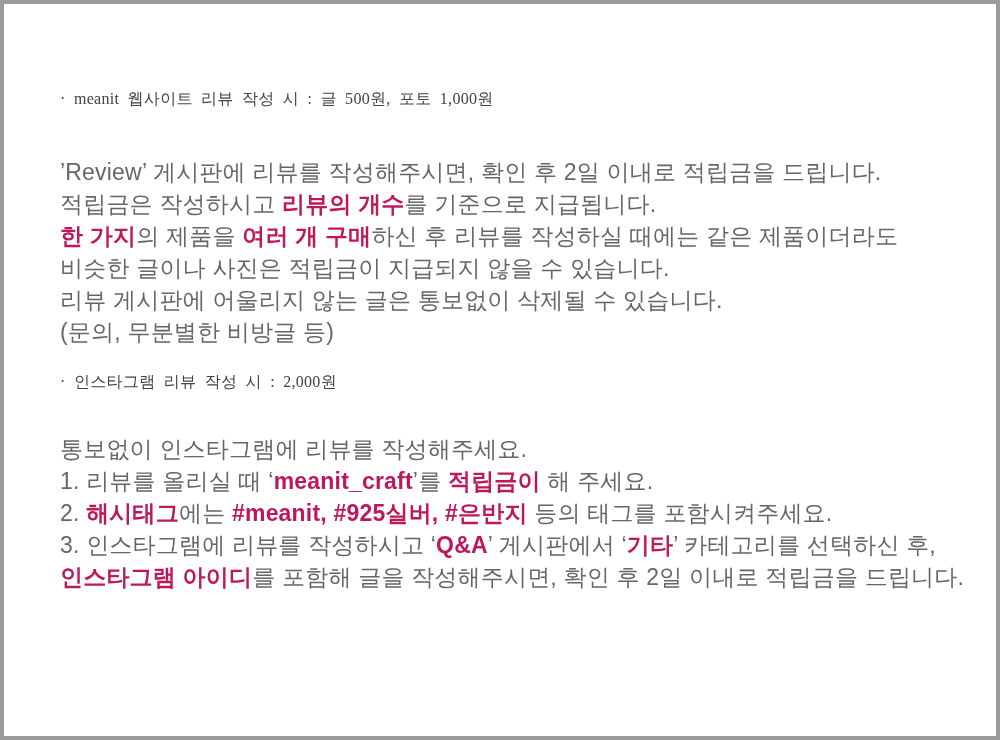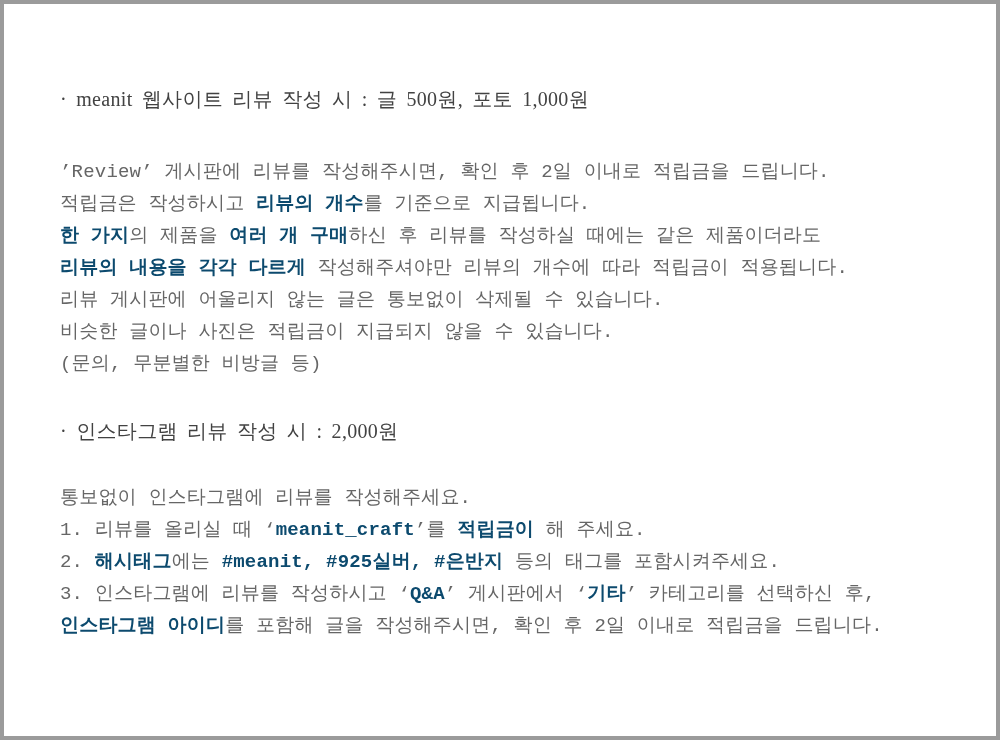--- a/index.html
+++ b/index.html
@@ -13,60 +13,59 @@
     box-sizing: border-box;
     border: 4px solid #9b9b9b;
     background: #ffffff;
     overflow: hidden;
   }
   .content {
     padding: 80px 40px 0 56px;
   }
   .heading {
     font-family: "Liberation Serif", "DejaVu Serif", serif;
-    font-size: 20px;
+    font-size: 16px;
     font-weight: 400;
     color: #424242;
     letter-spacing: 0.3px;
     word-spacing: 4px;
     line-height: 30px;
     margin: 0;
   }
   .section-website .heading { margin-bottom: 42px; }
-  .section-instagram { margin-top: 36px; }
+  .section-instagram { margin-top: 19px; }
   .section-instagram .heading { margin-bottom: 36px; }
   .para {
-    font-family: Liberation Mono, monospace;
-    font-size: 19px;
+    font-family: Liberation Sans, sans-serif;
+    font-size: 23px;
     line-height: 32px;
     color: #666666;
     letter-spacing: 0.2px;
     margin: 0;
   }
   .para .line { white-space: nowrap; }
   .para .b {
     font-weight: 700;
-    color: #0c4a6e;
+    color: #be185d;
   }
 </style>
 </head>
 <body>
 
 <div class="frame" style="border-color: rgb(155, 155, 155); background: rgb(255, 255, 255);">
   <div class="content">
 
     <section class="section-website">
       <h1 class="heading">· meanit 웹사이트 리뷰 작성 시 : 글 500원, 포토 1,000원</h1>
       <div class="para">
           <div class="line"><span class="">’Review’ 게시판에 리뷰를 작성해주시면, 확인 후 2일 이내로 적립금을 드립니다.</span></div>
           <div class="line"><span class="">적립금은 작성하시고 </span><span class="b">리뷰의 개수</span><span class="">를 기준으로 지급됩니다.</span></div>
           <div class="line"><span class="b">한 가지</span><span class="">의 제품을 </span><span class="b">여러 개 구매</span><span class="">하신 후 리뷰를 작성하실 때에는 같은 제품이더라도</span></div>
-          <div class="line"><span class="b">리뷰의 내용을 각각 다르게</span><span class=""> 작성해주셔야만 리뷰의 개수에 따라 적립금이 적용됩니다.</span></div>
+          <div class="line"><span class="">비슷한 글이나 사진은 적립금이 지급되지 않을 수 있습니다.</span></div>
           <div class="line"><span class="">리뷰 게시판에 어울리지 않는 글은 통보없이 삭제될 수 있습니다.</span></div>
-          <div class="line"><span class="">비슷한 글이나 사진은 적립금이 지급되지 않을 수 있습니다.</span></div>
           <div class="line"><span class="">(문의, 무분별한 비방글 등)</span></div>
         </div>
     </section>
 
     <section class="section-instagram">
       <h1 class="heading">· 인스타그램 리뷰 작성 시 : 2,000원</h1>
       <div class="para">
           <div class="line"><span class="">통보없이 인스타그램에 리뷰를 작성해주세요.</span></div>
           <div class="line"><span class="">1. 리뷰를 올리실 때 ‘</span><span class="b">meanit_craft</span><span class="">’를 </span><span class="b">적립금이</span><span class=""> 해 주세요.</span></div>
           <div class="line"><span class="">2. </span><span class="b">해시태그</span><span class="">에는 </span><span class="b">#meanit, #925실버, #은반지</span><span class=""> 등의 태그를 포함시켜주세요.</span></div>

